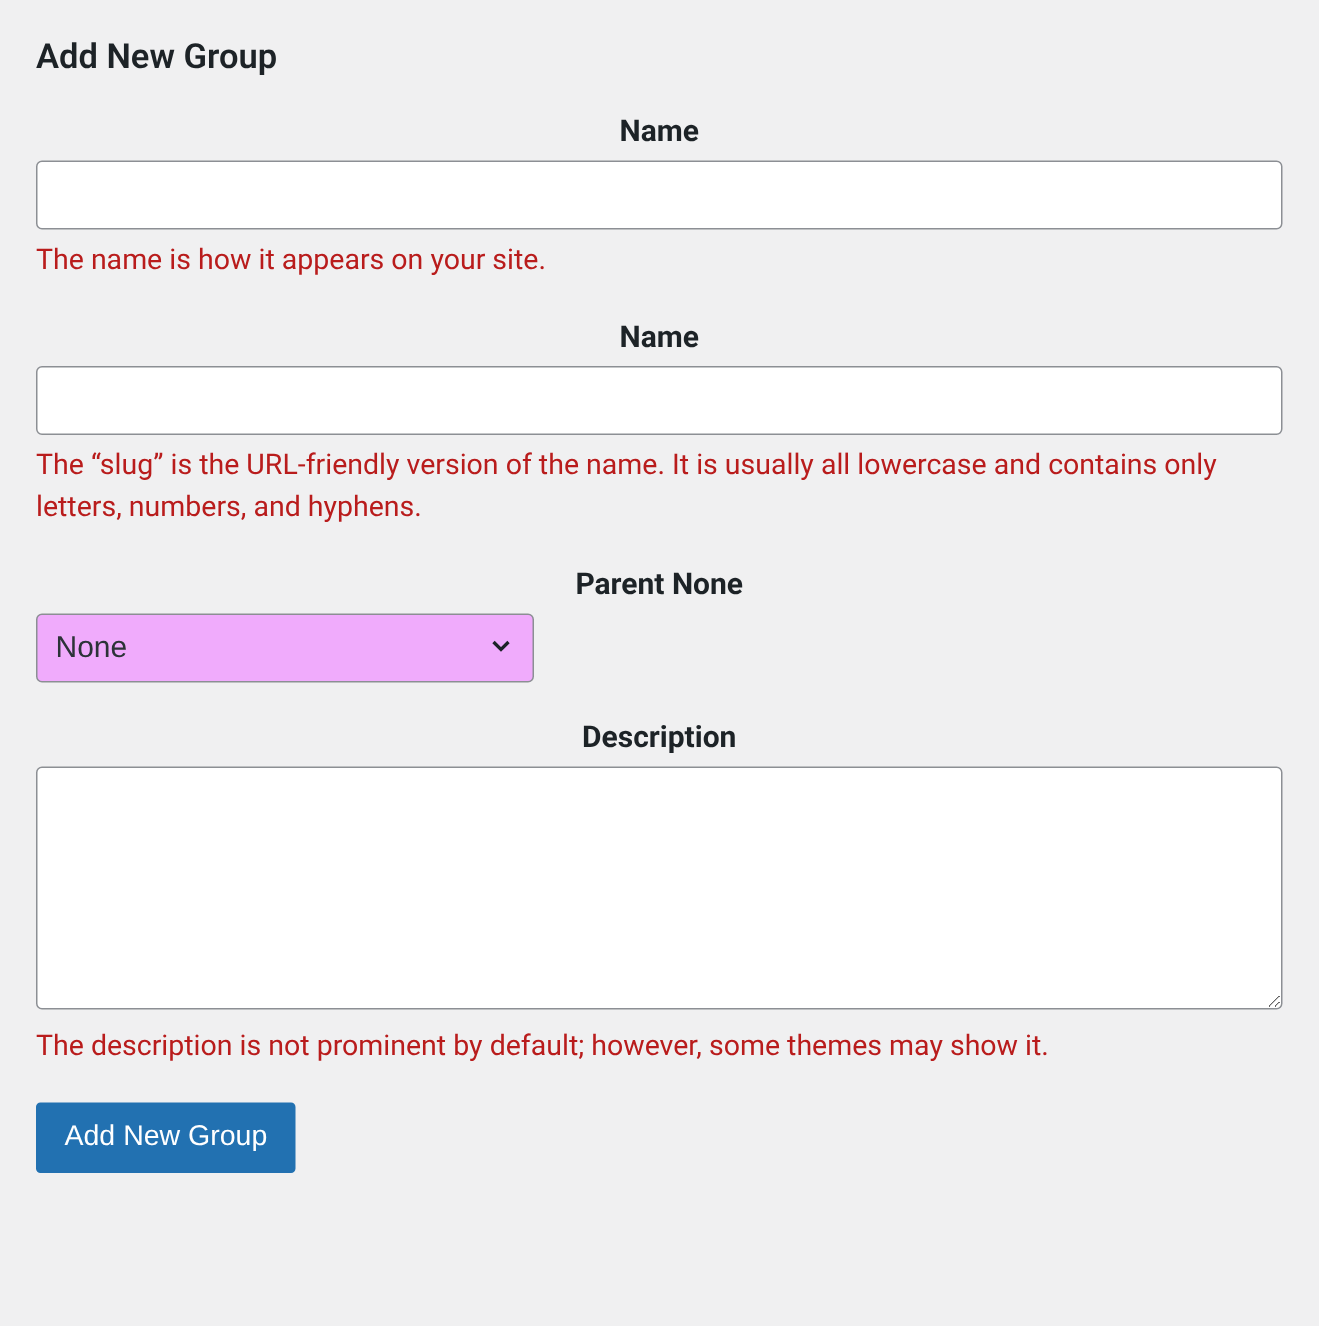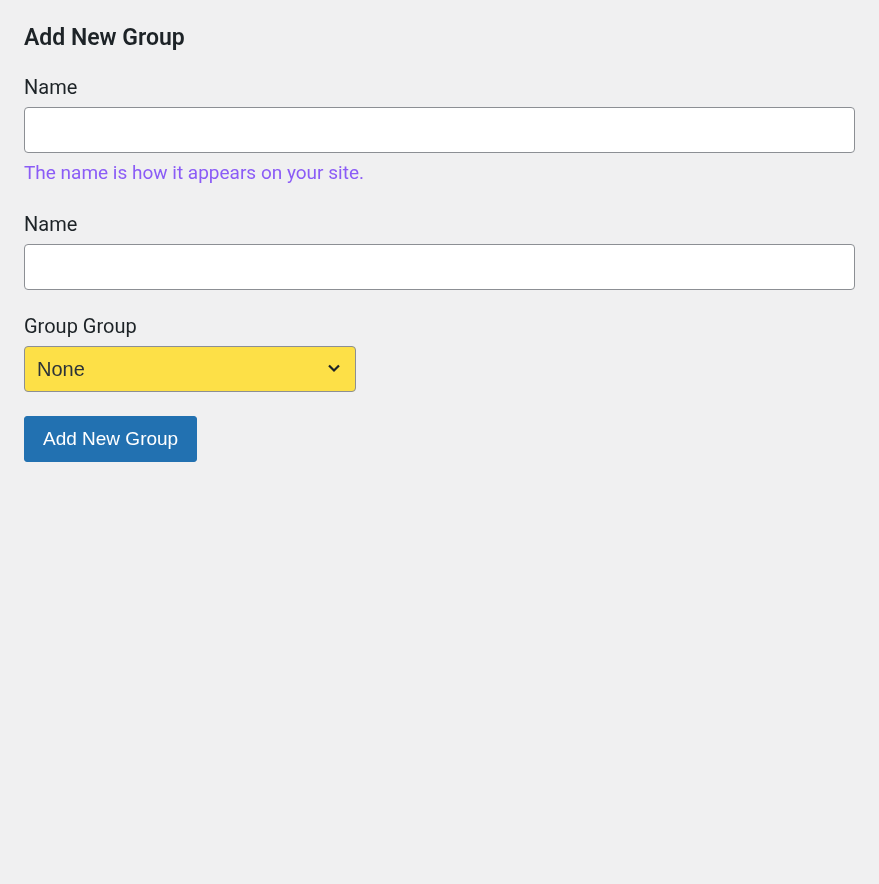--- a/index.html
+++ b/index.html
@@ -20,23 +20,24 @@
       font-weight: 600;
       color: #1d2327;
       margin-bottom: 24px;
     }
     .form-field {
       margin-bottom: 24px;
     }
     .field-label {
       display: block;
       font-size: 20px;
-      font-weight: 400;
+      font-weight: 700;
       color: #1d2327;
       margin-bottom: 8px;
+      text-align: center;
     }
     .text-input {
       width: 100%;
       padding: 8px 12px;
       font-size: 16px;
       line-height: 1.5;
       border: 1px solid #8c8f94;
       border-radius: 4px;
       background-color: #ffffff;
       color: #2c3338;
@@ -47,21 +48,21 @@
       display: inline-block;
       width: 332px;
     }
     .select-input {
       width: 100%;
       padding: 8px 40px 8px 12px;
       font-size: 20px;
       line-height: 1.4;
       border: 1px solid #8c8f94;
       border-radius: 4px;
-      background-color: #fde047;
+      background-color: #f0abfc;
       color: #2c3338;
       appearance: none;
       -webkit-appearance: none;
       -moz-appearance: none;
       cursor: pointer;
       height: 46px;
     }
     .select-chevron {
       position: absolute;
       right: 12px;
@@ -78,21 +79,21 @@
       border: 1px solid #8c8f94;
       border-radius: 4px;
       background-color: #ffffff;
       color: #2c3338;
       resize: both;
       min-height: 162px;
       font-family: inherit;
     }
     .helper-text {
       font-size: 19px;
-      color: #8b5cf6;
+      color: #b91c1c;
       margin-top: 6px;
       line-height: 1.5;
     }
     .submit-button {
       background-color: #2271b1;
       color: #ffffff;
       border: 1px solid #2271b1;
       border-radius: 3px;
       padding: 10px 18px;
       font-size: 19px;
@@ -109,31 +110,37 @@
 
   <div class="form-field">
     <label class="field-label">Name</label>
     <input type="text" class="text-input" value="" style="">
     <p class="helper-text">The name is how it appears on your site.</p>
   </div>
 
   <div class="form-field">
     <label class="field-label">Name</label>
     <input type="text" class="text-input" value="" style="">
+    <p class="helper-text">The “slug” is the URL-friendly version of the name. It is usually all lowercase and contains only letters, numbers, and hyphens.</p>
   </div>
 
   <div class="form-field">
-    <label class="field-label">Group Group</label>
+    <label class="field-label">Parent None</label>
     <div class="select-wrapper">
       <select class="select-input">
         <option>None</option>
       </select>
       <span class="select-chevron">
         <svg width="20" height="20" viewBox="0 0 20 20" fill="none" stroke="currentColor" stroke-width="2.2">
           <polyline points="5 8 10 13 15 8"></polyline>
         </svg>
       </span>
     </div>
   </div>
 
+  <div class="form-field">
+    <label class="field-label">Description</label>
+    <textarea class="textarea-input" style=""></textarea>
+    <p class="helper-text">The description is not prominent by default; however, some themes may show it.</p>
+  </div>
 
   <button class="submit-button">Add New Group</button>
 </div>
 
 </body></html>

